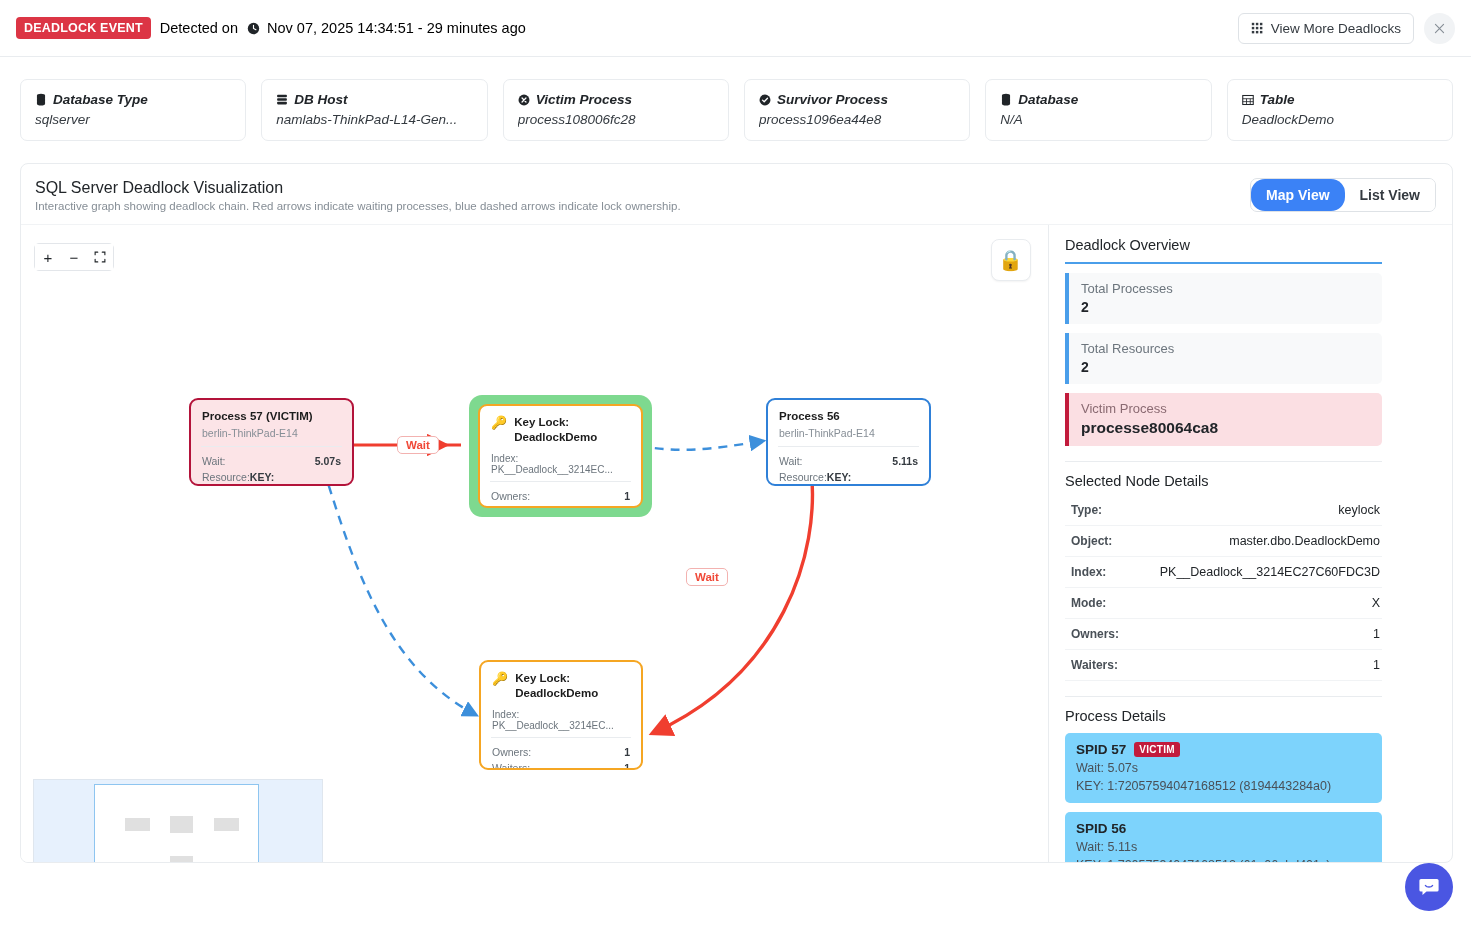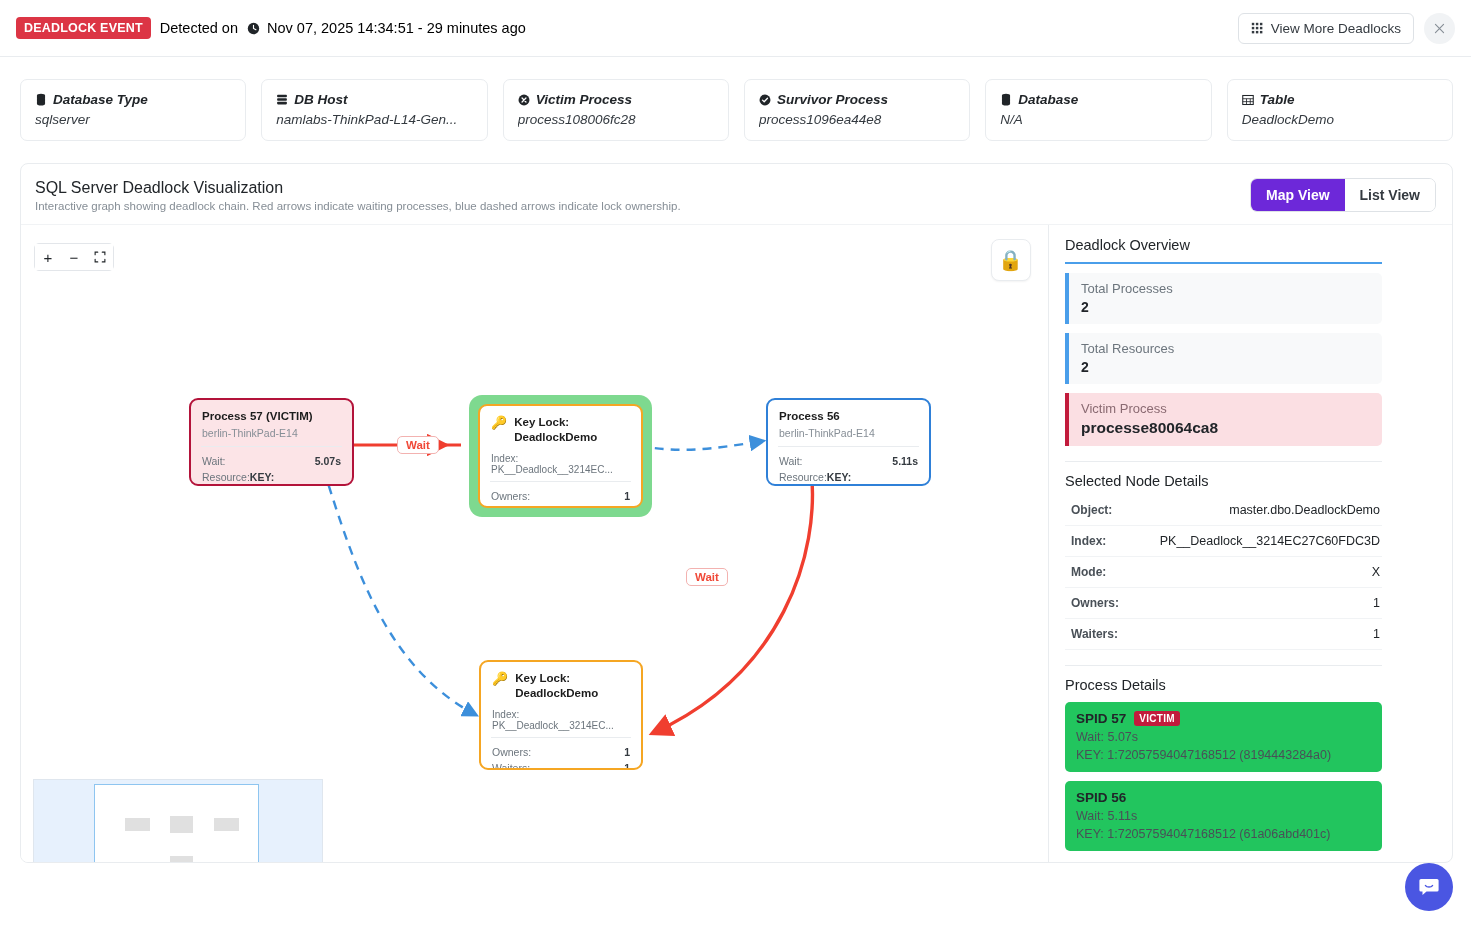--- a/index.html
+++ b/index.html
@@ -93,21 +93,21 @@
   .view-toggle {
     margin-left: auto;
     display: flex; background:#fff;
     border: 1px solid #dee2e6; border-radius: 7px;
     overflow: hidden;
   }
   .view-btn {
     padding: 8px 15px; font-size: 14px; font-weight: bold;
     background: #fff; color: #343a40; border: none; cursor: pointer;
   }
-  .view-btn.active { background: #6d28d9; color: #fff; }
+  .view-btn.active { background: #3b82f6; color: #fff; border-radius: 14px; }
 
   
   .viz-body { display: flex; height: 648px; }
   .canvas-wrap {
     position: relative;
     width: 1028px;
     border-right: 1px solid #e9ecef;
     background: #fff;
     overflow: hidden;
   }
@@ -209,21 +209,21 @@
   .sb-sec-h { font-size: 14.5px; color:#212529; margin-bottom: 6px; }
   .kv {
     display:flex; justify-content:space-between; align-items:center;
     font-size: 12.5px; padding: 8px 2px 8px 6px;
     border-bottom: 1px solid #f1f3f5;
   }
   .kv .k { color:#495057; font-weight:bold; font-size:12px; }
   .kv .v { color:#212529; text-align:right; }
 
   .proc {
-    background:#22c55e; border-radius:5px;
+    background:#7dd3fc; border-radius:5px;
     padding: 9px 11px 10px 11px; margin-top: 9px;
   }
   .proc-h { font-size: 13.5px; font-weight:bold; color:#212529; display:flex; align-items:center; gap:8px; }
   .vbadge {
     background:#c21b3c; color:#fff; font-size:10px; font-weight:bold;
     padding: 2px 5px; border-radius:3px; letter-spacing:.3px;
   }
   .proc-l { font-size:12.5px; color:#495057; margin-top:4px; }
 
   
@@ -532,20 +532,24 @@
         <div class="stat-value">2</div>
       </div>
       <div class="stat victim">
         <div class="stat-label">Victim Process</div>
         <div class="stat-value">processe80064ca8</div>
       </div>
 
       <div class="sb-sec">
         <div class="sb-sec-h">Selected Node Details</div>
         <div class="kv">
+          <span class="k">Type:</span>
+          <span class="v">keylock</span>
+        </div>
+        <div class="kv">
           <span class="k">Object:</span>
           <span class="v">master.dbo.DeadlockDemo</span>
         </div>
         <div class="kv">
           <span class="k">Index:</span>
           <span class="v">PK__Deadlock__3214EC27C60FDC3D</span>
         </div>
         <div class="kv">
           <span class="k">Mode:</span>
           <span class="v">X</span>

